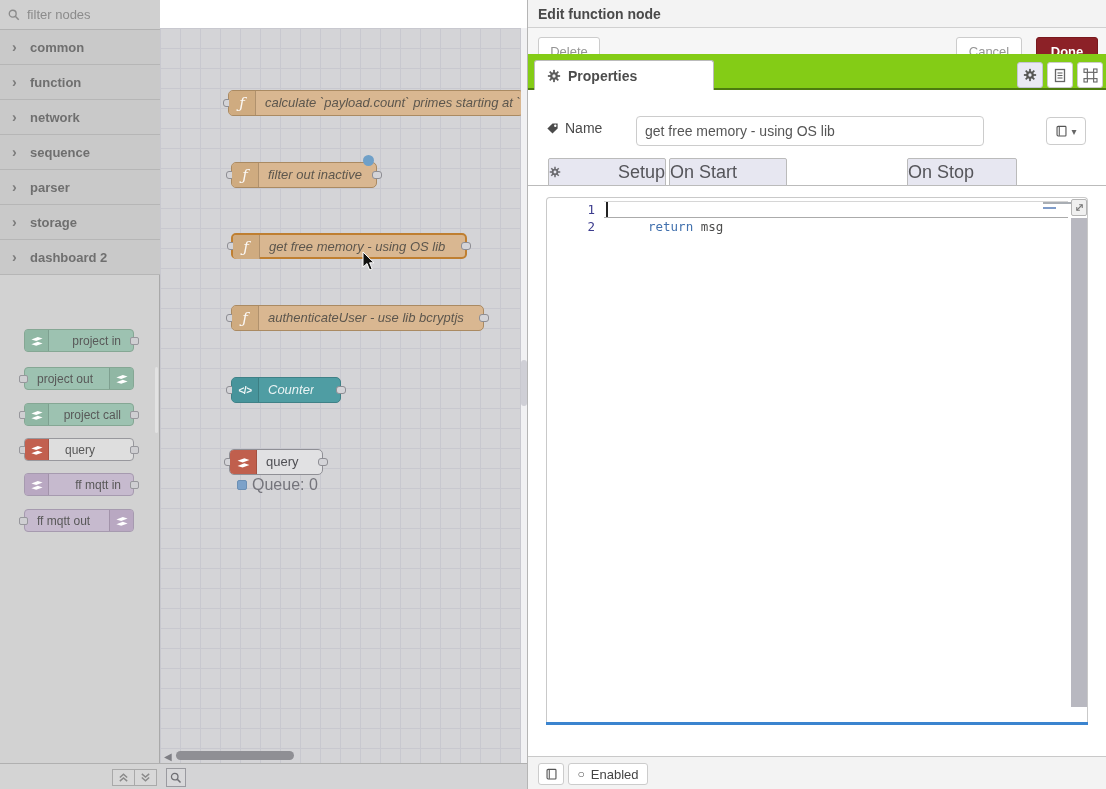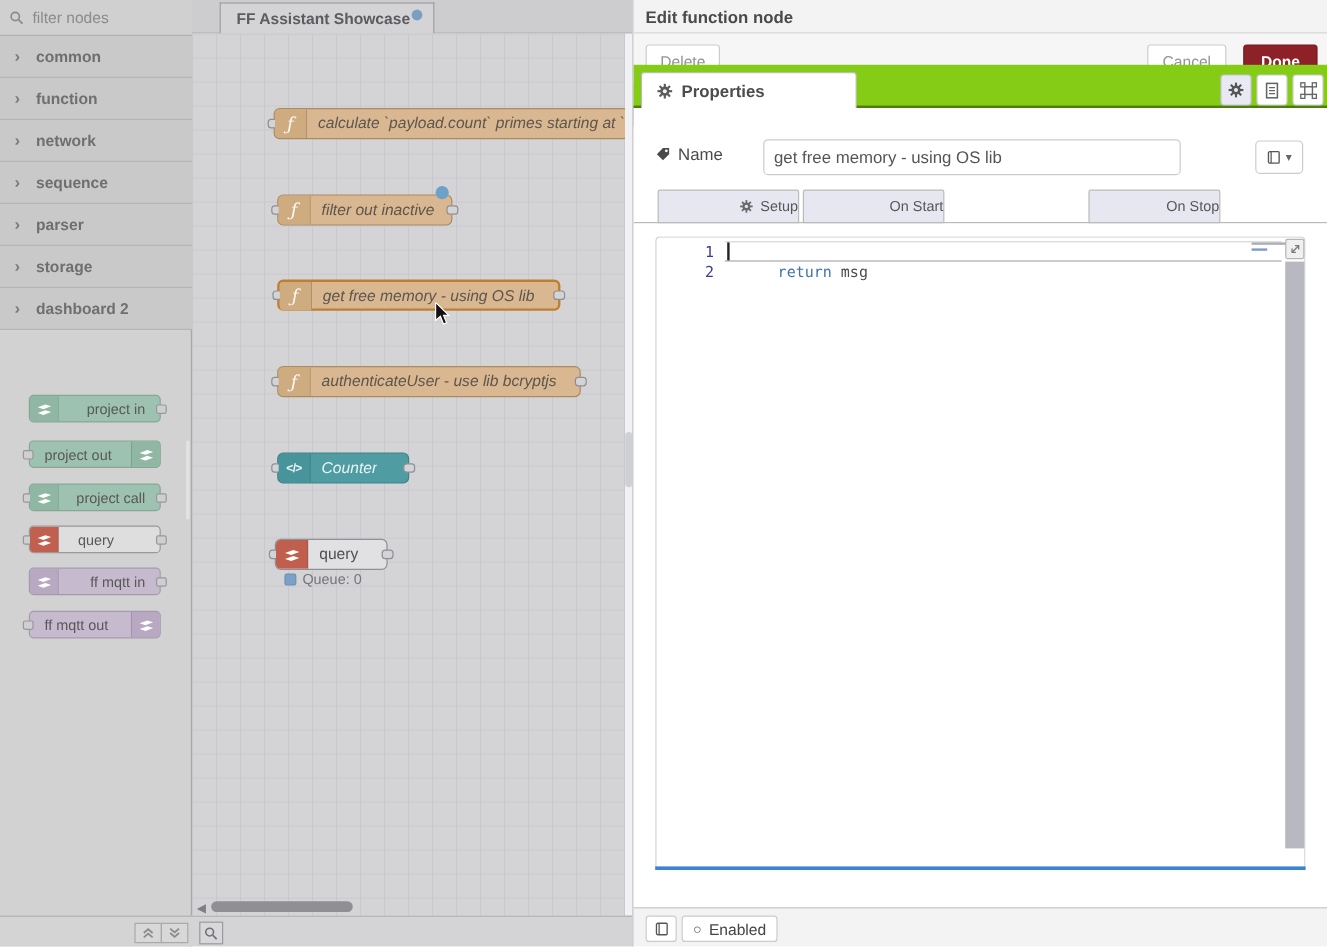--- a/index.html
+++ b/index.html
@@ -42,21 +42,21 @@
   .cnode.teal{background:#4f9da3;border-color:#3f8187;}
   .cnode.teal .nicon{background:#47949b;font-size:10px;font-weight:bold;letter-spacing:-0.5px;}
   .cnode.teal .nlabel{color:rgba(255,255,255,0.88);}
   .cnode.white{background:#e1e1e3;border-color:#8f8f95;}
   .cnode.white .nicon{background:#c05f4d;}
   .cnode.white .nlabel{font-style:normal;color:#4f4f54;}
   .port{position:absolute;width:10px;height:8px;border-radius:3px;background:#d4d4d8;border:1px solid #8e8e94;top:8px;cursor:crosshair;}
   .port.l{left:-6px;} .port.r{right:-6px;}
   .cnode.sel .port{top:7px;}
   .chgdot{position:absolute;width:11px;height:11px;border-radius:50%;background:#6fa0c8;}
-  .nstatus{position:absolute;display:flex;align-items:center;gap:5px;font-size:12px;color:#74747b;}
+  .nstatus{position:absolute;display:flex;align-items:center;gap:5px;font-size:16px;color:#74747b;}
   .nstatus .sq{width:10px;height:10px;border-radius:2px;background:#7ba1c9;border:1px solid #6b8fb4;}
   .hscroll-arrow{position:absolute;color:#7e7e84;font-size:10px;}
   .hscroll-thumb{position:absolute;width:118px;height:9px;border-radius:5px;background:#8f8f94;cursor:pointer;}
   .vscroll{position:absolute;left:521px;top:28px;width:6px;height:735px;background:#f1f1f3;}
   .vscroll .vthumb{position:absolute;left:0;top:332px;width:6px;height:46px;border-radius:3px;background:#cfcfd6;cursor:pointer;}
   .ws-footer{position:absolute;left:160px;top:763px;width:367px;height:26px;background:#d4d4d6;border-top:1px solid #b0b0b0;}
   .zoom-btn{position:absolute;left:6px;top:4px;width:20px;height:19px;background:#d8d8da;border:1px solid #9a9aa0;display:flex;align-items:center;justify-content:center;cursor:pointer;}
   .mcursor{position:absolute;left:202px;top:224px;width:16px;height:20px;pointer-events:none;}
 
   
@@ -68,21 +68,21 @@
   .tray-tabrow{position:absolute;left:0;top:54px;width:579px;height:36px;background:#84cc16;border-bottom:2px solid #4d7c0f;}
   .prop-tab{position:absolute;left:6px;top:6px;width:180px;height:30px;background:#fff;border:1px solid #bbb;border-bottom:none;border-radius:3px 3px 0 0;display:flex;align-items:center;padding-left:12px;gap:7px;font-size:14px;font-weight:bold;color:#4c4c4c;cursor:pointer;}
   .icon-btn{position:absolute;top:8px;width:26px;height:26px;border:1px solid #ccc;border-radius:3px;background:#fff;display:flex;align-items:center;justify-content:center;cursor:pointer;}
   .icon-btn.active{background:#e9e9f4;border-color:#c4c4d6;}
   .tray-body{position:absolute;left:0;top:105px;width:579px;height:651px;background:#fff;}
   .name-row{position:absolute;left:0;top:8px;width:579px;height:36px;}
   .name-label{position:absolute;left:18px;top:7px;display:flex;align-items:center;gap:6px;font-size:14px;color:#4a4a4a;}
   .name-input{position:absolute;left:108px;top:3px;width:348px;height:30px;border:1px solid #ccc;border-radius:4px;padding:0 8px;font-size:14px;color:#555;font-family:"Liberation Sans",sans-serif;outline:none;background:#fff;}
   .lib-btn{position:absolute;left:518px;top:4px;width:40px;height:28px;border:1px solid #ccc;border-radius:4px;background:#fff;display:flex;align-items:center;justify-content:center;gap:3px;color:#666;cursor:pointer;font-size:10px;}
   .ftabs{position:absolute;left:0;top:53px;width:579px;height:28px;border-bottom:1px solid #bbb;}
-  .ftab{position:absolute;top:0;height:28px;background:#e7e7f1;border:1px solid #bbb;border-radius:2px 2px 0 0;display:flex;align-items:center;justify-content:flex-end;gap:6px;font-size:12px;color:#55555a;cursor:pointer;}
+  .ftab{position:absolute;top:0;height:28px;background:#e7e7f1;border:1px solid #bbb;border-radius:2px 2px 0 0;display:flex;align-items:center;justify-content:space-between;gap:6px;font-size:18px;color:#55555a;cursor:pointer;}
   .ftab.active{top:-3px;height:31px;background:#fff;border-bottom:1px solid #fff;font-weight:bold;color:#444;z-index:2;}
   .editor{position:absolute;left:18px;top:92px;width:542px;height:527px;border:1px solid #c9c9c9;border-bottom:none;border-radius:4px 4px 0 0;background:#fff;font-family:"DejaVu Sans Mono","Liberation Mono",monospace;font-size:12.5px;}
   .eline{position:absolute;height:17px;line-height:17px;white-space:pre;}
   .lnum{position:absolute;width:48px;text-align:right;color:#3c3c8e;height:17px;line-height:17px;}
   .curline{position:absolute;left:57px;top:3px;width:464px;height:17px;border-top:1px solid #d6d6d6;border-bottom:1px solid #ababab;}
   .tok-comment{color:#8e908c;} .tok-keyword{color:#4271ae;margin-left:40px;} .tok-plain{color:#4d4d4c;}
   .caret{position:absolute;left:59px;top:4px;width:1.5px;height:15px;background:#222;}
   .minimap{position:absolute;left:496px;top:2px;width:32px;height:12px;}
   .minimap .mm1{position:absolute;left:0;top:2px;width:29px;height:2px;background:#a9aeb4;}
   .minimap .mm2{position:absolute;left:0;top:7px;width:13px;height:2px;background:#7f9cc9;}
@@ -230,26 +230,20 @@
           <svg width="11" height="11" viewBox="0 0 12 12">
             <g fill="none" stroke="#8a8a8a" stroke-width="1.6">
               <polyline points="2,2 6,5.5 10,2"></polyline>
               <polyline points="2,6 6,9.5 10,6"></polyline>
             </g>
           </svg>
         </div>
     </div>
   </aside>
 
-  <div class="tabbar">
-    <div class="wtab">
-      <span>FF Assistant Showcase</span>
-      <span class="tdot"></span>
-    </div>
-  </div>
 
   <main class="canvas">
 
     <div class="cnode" style="left:68px;top:62px;width:296px">
       <span class="port l"></span>
       <span class="nicon">
           <span class="fx">ƒ</span>
         </span>
       <span class="nlabel" style="width:255px">calculate `payload.count` primes starting at `p</span>
     </div>

